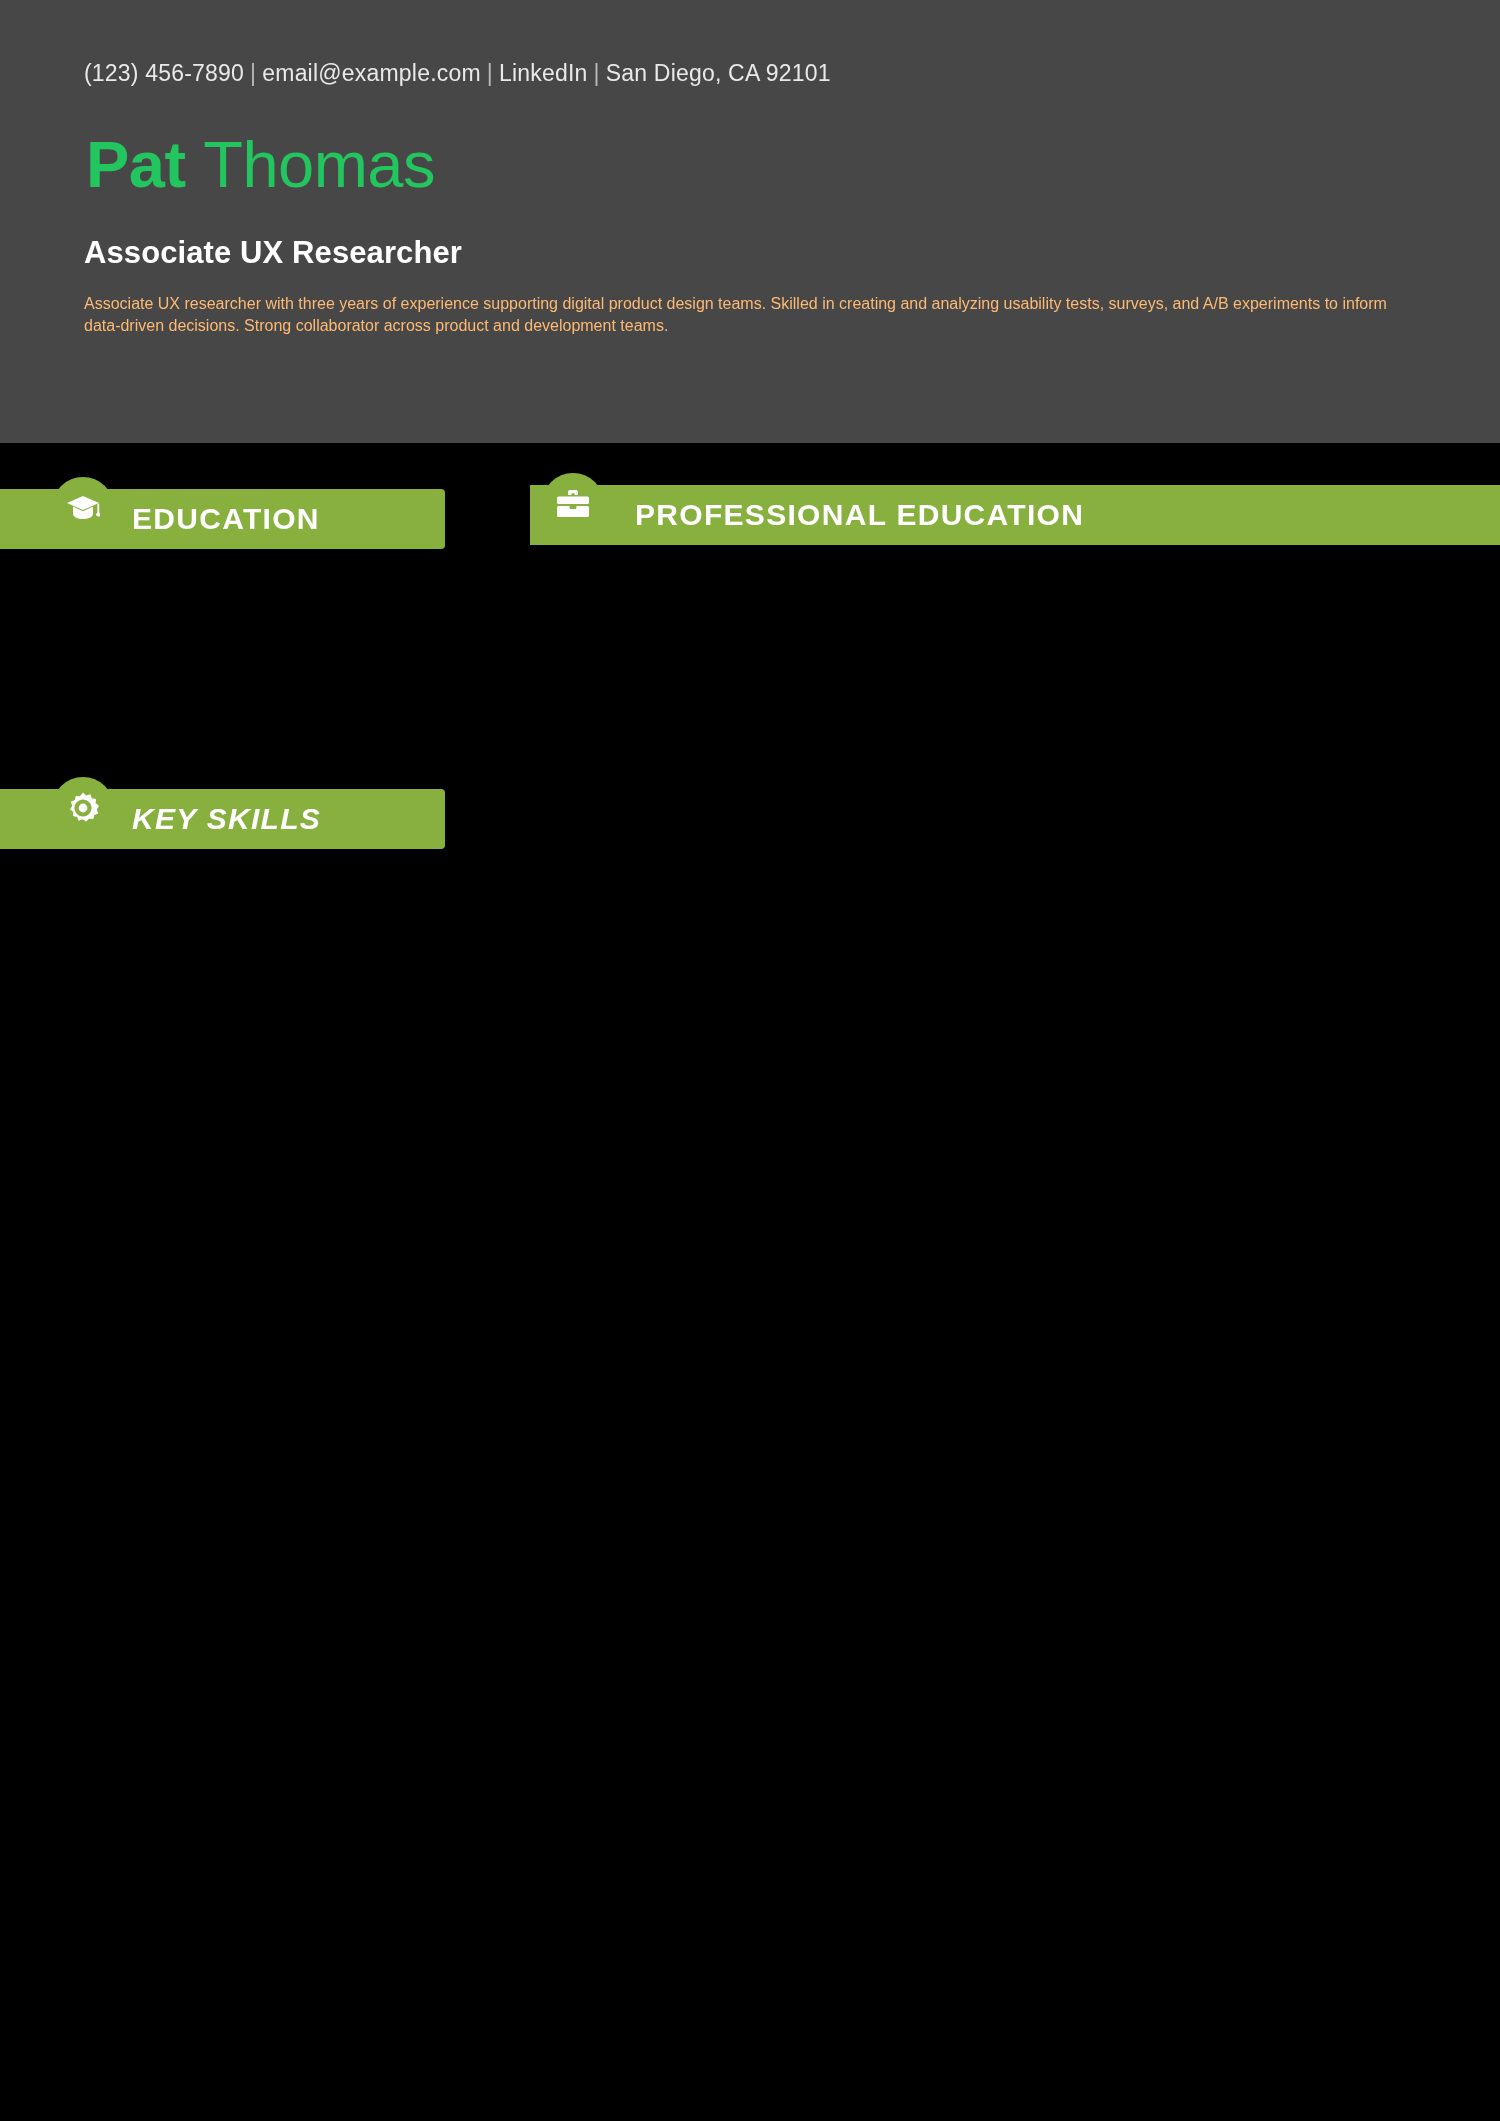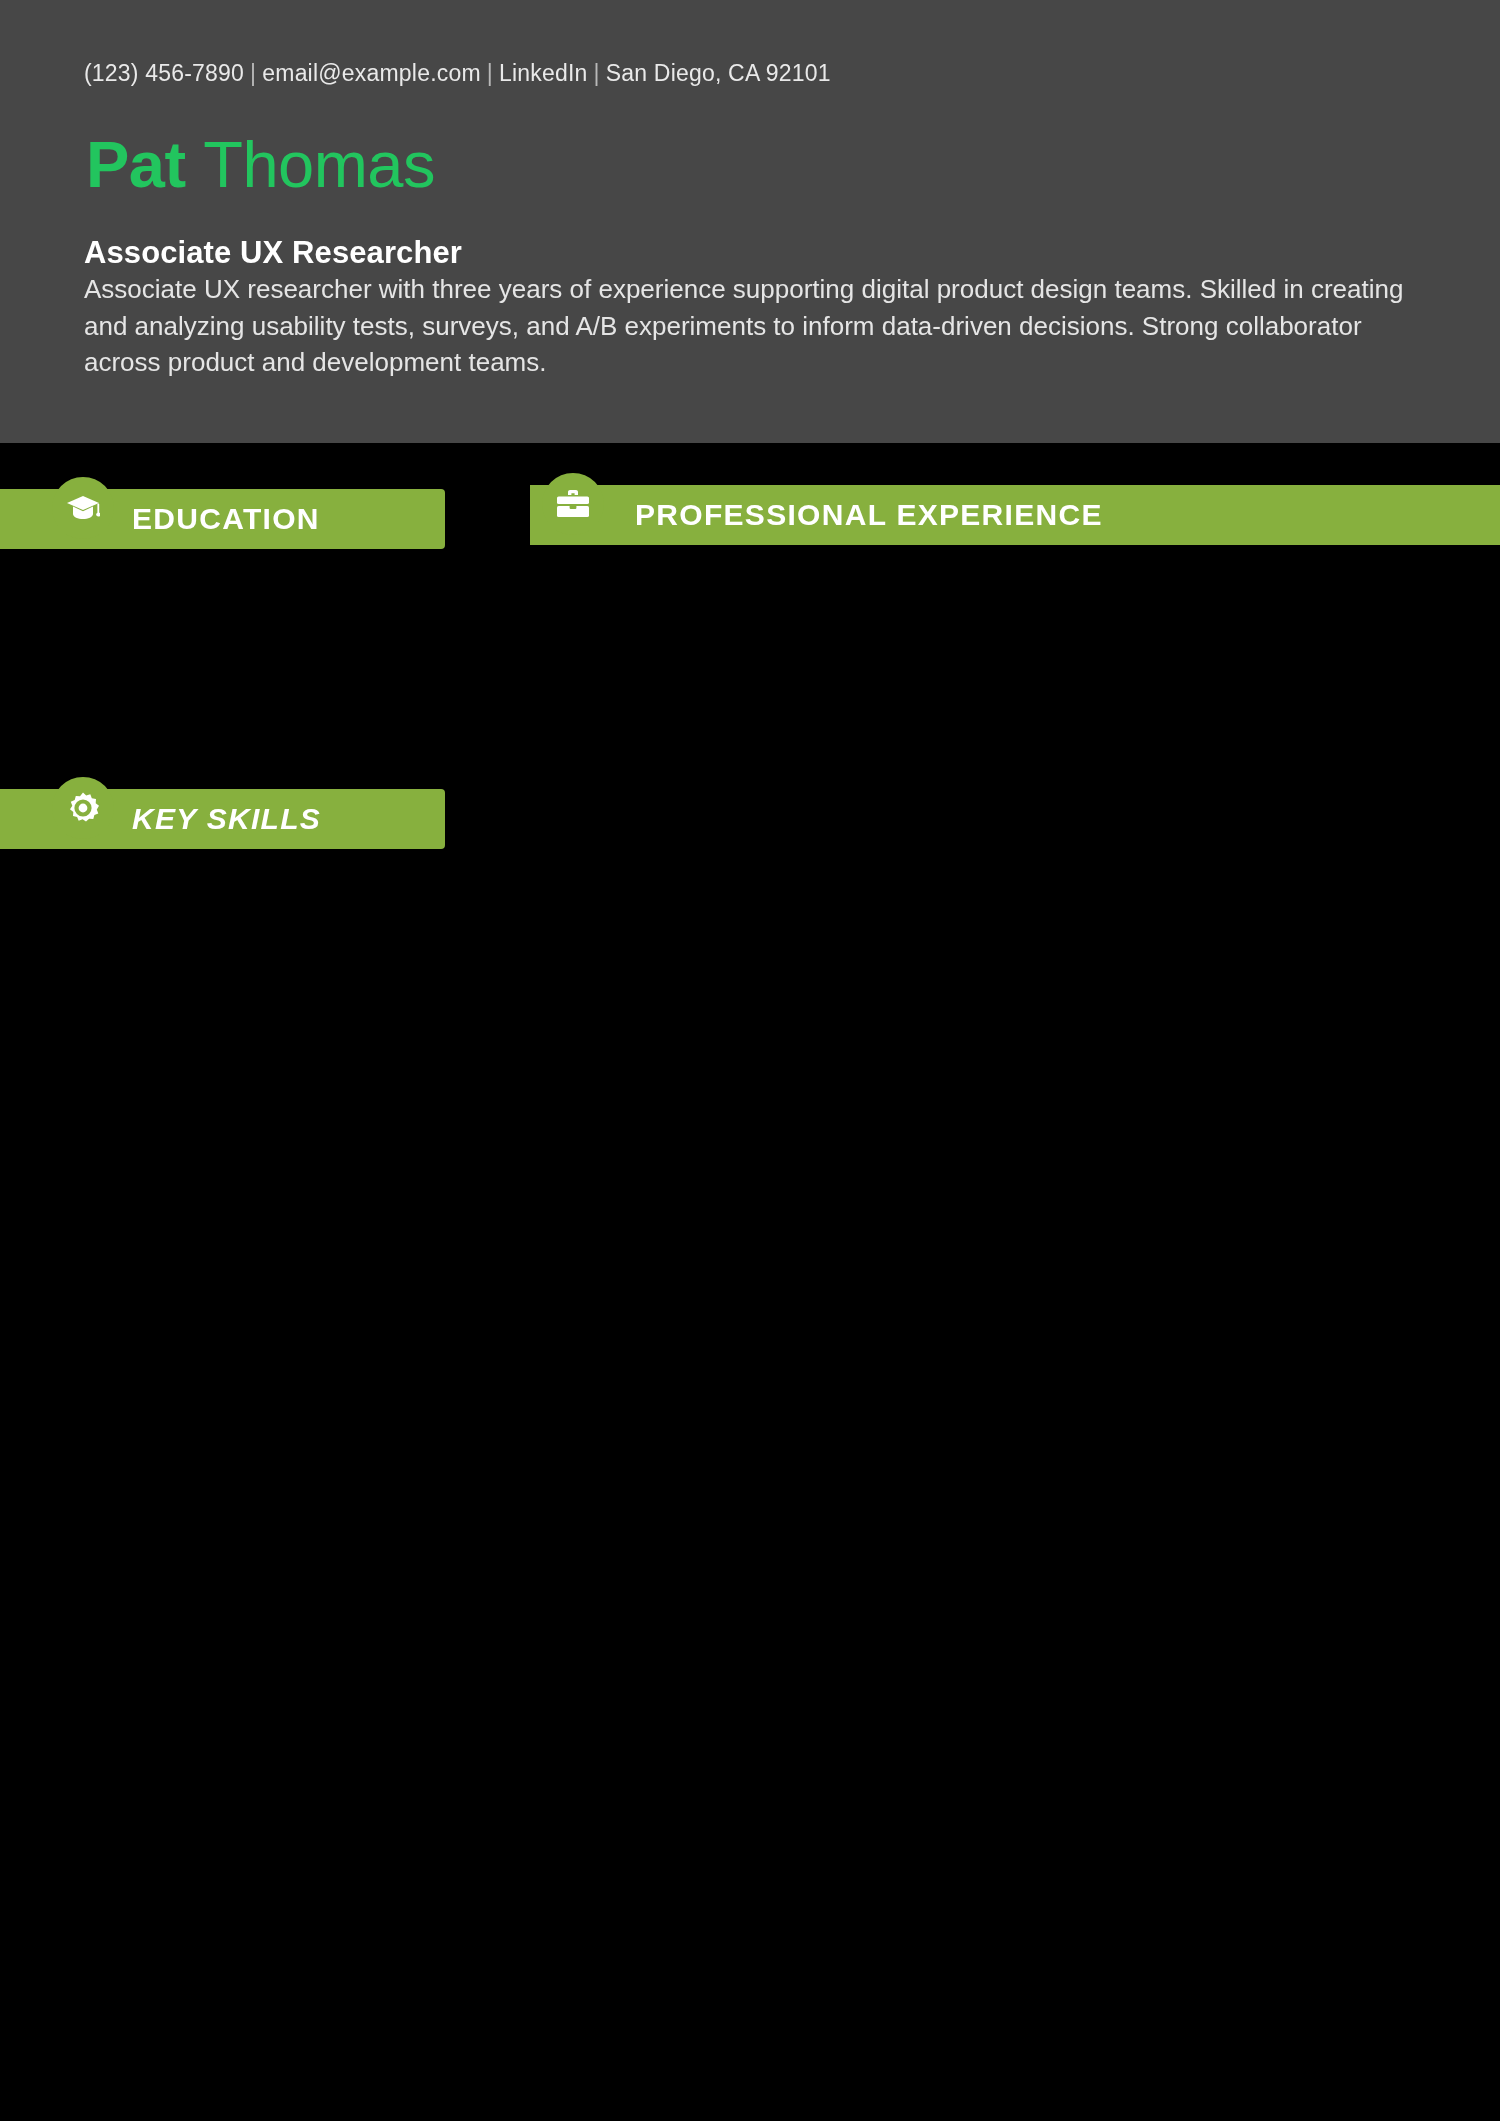--- a/index.html
+++ b/index.html
@@ -55,23 +55,24 @@
 
   .job-title {
     font-size: 31px;
     font-weight: bold;
     color: #ffffff;
     margin-top: 38px;
     letter-spacing: 0.1px;
   }
 
   .summary {
-    color: #e5e5e5;
-    font-size: 26px;
+    color: #fdba74;
+    font-size: 16px;
     line-height: 1.42;
+    margin-top: 22px;
     max-width: 1345px;
   }
 
   
   .band {
     position: absolute;
     background: #87b03e;
     display: flex;
     align-items: center;
     height: 60px;
@@ -155,21 +156,21 @@
 
 <div class="band band-right" id="band-experience">
   <div class="band-icon-circle">
     <svg width="34" height="28" viewBox="0 0 34 28" fill="#ffffff" aria-hidden="true">
       <path d="M12 2 C12 0.9 12.9 0 14 0 L20 0 C21.1 0 22 0.9 22 2 L22 5 L18.6 5 L18.6 3.2 L15.4 3.2 L15.4 5 L12 5 Z"></path>
       <rect x="1" y="6.5" width="32" height="7.5" rx="1.6"></rect>
       <rect x="1" y="16" width="32" height="11" rx="1.6"></rect>
       <rect x="13.6" y="15" width="6.8" height="4" rx="1" fill="#87b03e"></rect>
     </svg>
   </div>
-  <div class="band-title">PROFESSIONAL EXPERIENCE</div>
+  <div class="band-title">PROFESSIONAL EDUCATION</div>
 </div>
 
 <div class="band band-left" id="band-skills">
   <div class="band-icon-circle">
     <svg width="36" height="36" viewBox="0 0 36 36" fill="#ffffff" aria-hidden="true">
       <path d="M18 2.5 L21.2 5.4 L25.3 4.3 L26.8 8.3 L31 9 L30.7 13.2 L34 15.8 L31.8 19.4 L33.3 23.4 L29.4 25 L28.3 29.1 L24.1 28.8 L21 31.6 L17.6 29.3 L13.7 30.8 L12.1 26.9 L8 26 L8.3 21.9 L5 19.2 L7.3 15.7 L5.8 11.7 L9.7 10.1 L10.8 6 L15 6.3 Z"></path>
       <circle cx="18" cy="18" r="8.6" fill="#87b03e"></circle>
       <circle cx="18" cy="18" r="4.4" fill="#ffffff"></circle>
     </svg>
   </div>

